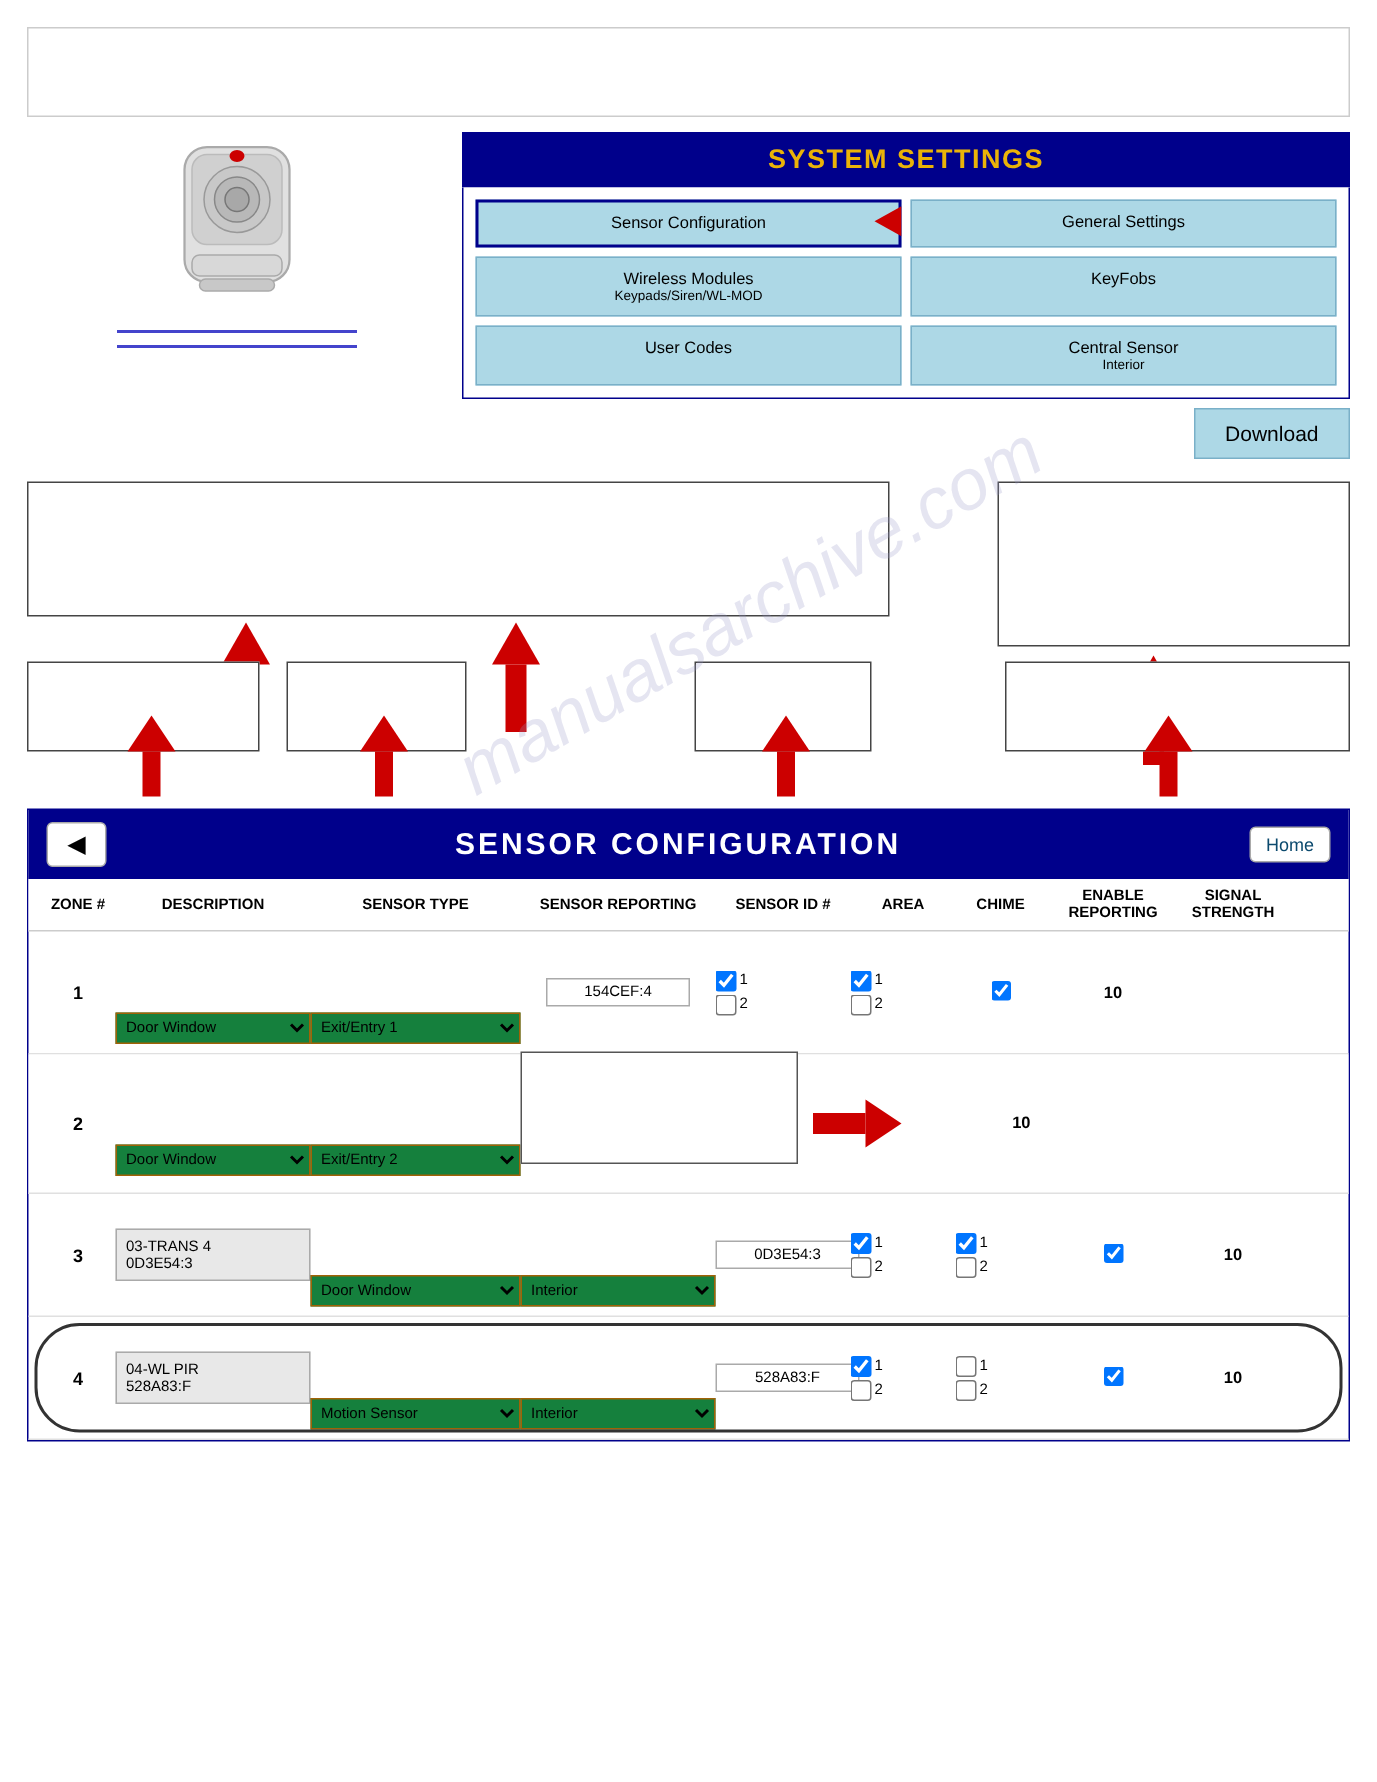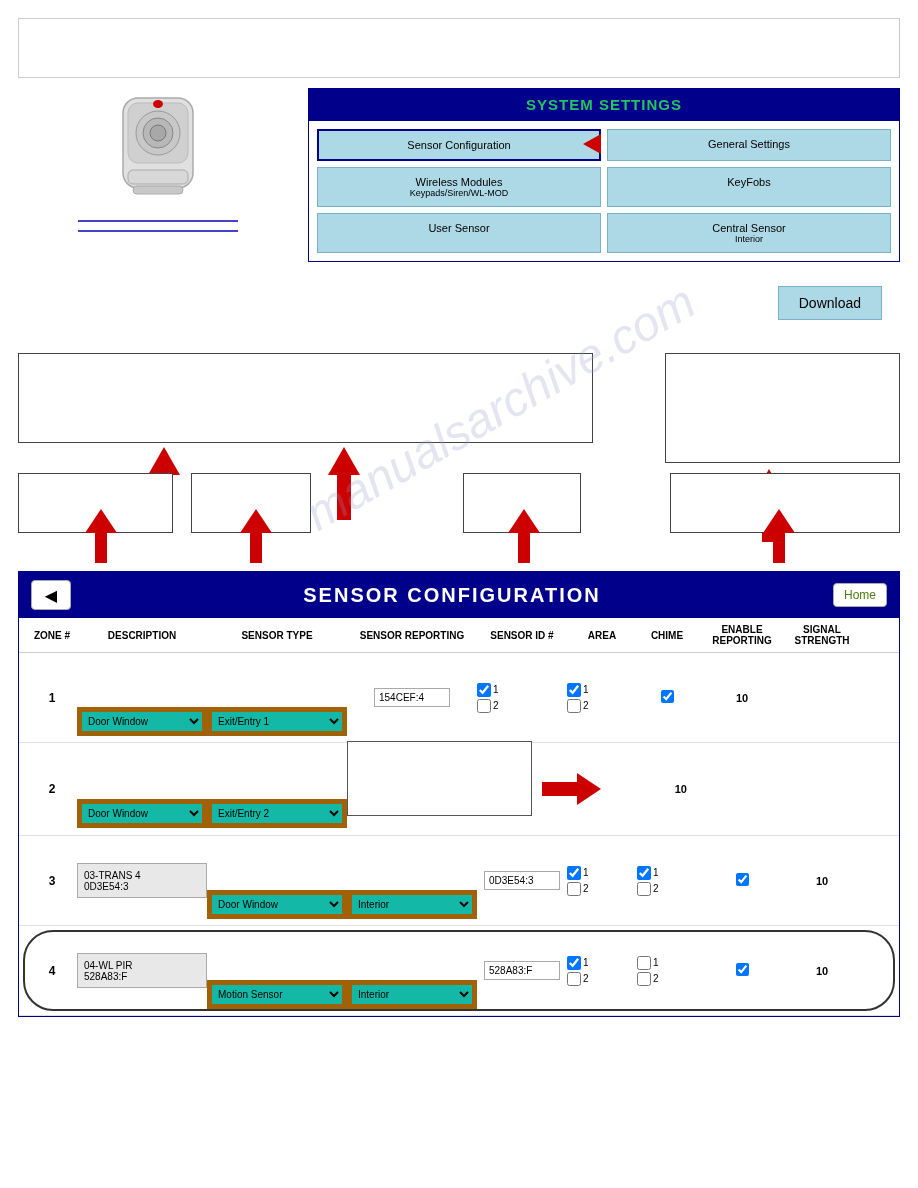--- a/index.html
+++ b/index.html
@@ -52,24 +52,24 @@
       font-size: 11px;
     }
 
     
     .right-panel {
       flex: 1;
     }
 
     .system-settings-title {
       background: #00008b;
-      color: #22c55e;
+      color: #eab308;
       text-align: center;
       font-weight: bold;
-      font-size: 15px;
+      font-size: 18px;
       padding: 8px;
       letter-spacing: 1px;
     }
 
     .settings-grid {
       display: grid;
       grid-template-columns: 1fr 1fr;
       gap: 6px;
       padding: 8px;
       background: #fff;
@@ -133,21 +133,21 @@
       letter-spacing: 2px;
     }
 
     .home-btn {
       background: #fff;
       border: 1px solid #aaa;
       border-radius: 4px;
       padding: 4px 10px;
       cursor: pointer;
       font-size: 12px;
-      color: #4d7c0f;
+      color: #0c4a6e;
     }
 
     
     .sensor-table-header {
       display: grid;
       grid-template-columns: 50px 130px 140px 130px 90px 70px 60px 90px 70px;
       background: #fff;
       border-bottom: 1px solid #ccc;
       padding: 4px 8px;
       font-size: 10px;
@@ -190,30 +190,31 @@
       min-height: 35px;
       display: flex;
       flex-direction: column;
       justify-content: center;
     }
 
     .sensor-select {
       width: 100%;
       font-size: 10px;
       padding: 3px 2px;
-      border: 5px solid #a16207;
-      background: #14b8a6;
+      border: 1px solid #a16207;
+      background: #15803d;
       margin-top: 48px;
     }
 
     .sensor-id-input {
       border: 1px solid #aaa;
       padding: 3px 4px;
       font-size: 10px;
-      width: 76px;
+      width: 96px;
+      text-align: center;
     }
 
     .checkbox-group {
       display: flex;
       flex-direction: column;
       gap: 2px;
       align-items: flex-start;
     }
 
     .checkbox-item {
@@ -262,21 +263,21 @@
       left: 280px;
       z-index: 10;
     }
 
     .download-btn {
       background: #add8e6;
       border: 1px solid #7ab0c8;
       padding: 8px 20px;
       font-size: 14px;
       cursor: pointer;
-      margin: 18px;
+      margin: 0;
     }
 
     
     .big-arrow-up {
       display: flex;
       flex-direction: column;
       align-items: center;
     }
 
     .big-arrow-up .shaft {
@@ -361,21 +362,21 @@
 
       <div class="settings-btn">
         <span>Wireless Modules</span>
         <span class="sub-text">Keypads/Siren/WL-MOD</span>
       </div>
       <div class="settings-btn">
         <span>KeyFobs</span>
       </div>
 
       <div class="settings-btn">
-        <span>User Sensor</span>
+        <span>User Codes</span>
       </div>
 
       <div class="settings-btn">
         <span>Central Sensor</span>
         <span class="sub-text">Interior</span>
       </div>
     </div>
 
     <div style="display:flex; justify-content:flex-end; margin-top:6px; margin-right: 0px;">
       <button class="download-btn">Download</button>

